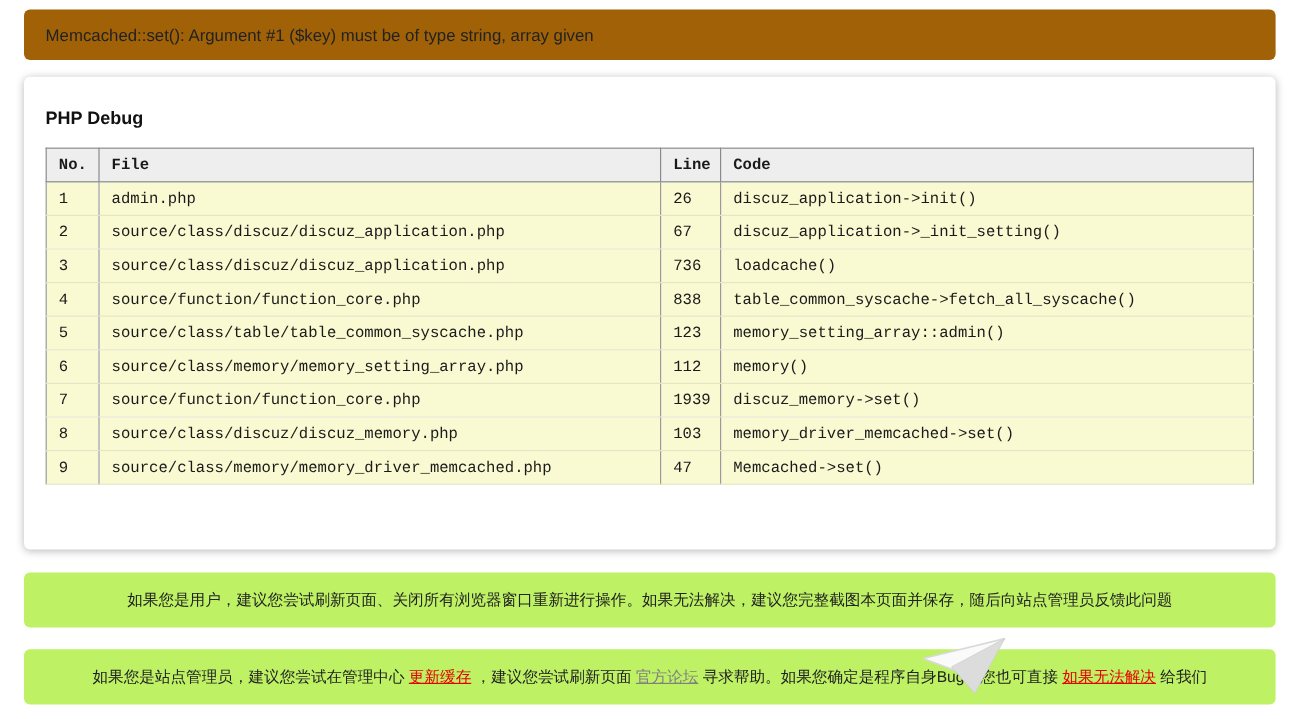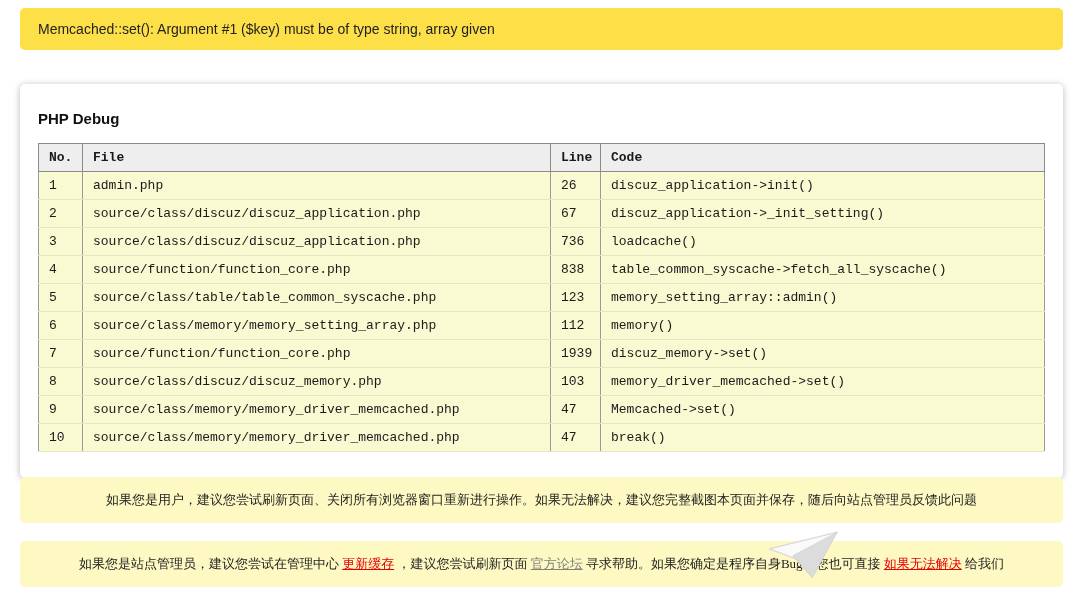--- a/index.html
+++ b/index.html
@@ -7,31 +7,31 @@
     width: 1083px; height: 599px;
     background: #ffffff;
     font-family: "Liberation Sans", "DejaVu Sans", sans-serif;
     position: relative;
     overflow: hidden;
   }
   
   .error-banner {
     position: absolute; left: 20px; top: 8px; right: 20px;
     height: 42px;
-    background: #fde047;
+    background: #a16207;
     border-radius: 5px;
     line-height: 42px;
     padding: 0 18px;
     font-size: 14px;
     color: #222;
     white-space: nowrap;
   }
   
   .debug-panel {
-    position: absolute; left: 20px; top: 84px; right: 20px;
+    position: absolute; left: 20px; top: 64px; right: 20px;
     height: 394px;
     background: #ffffff;
     border-radius: 5px;
     box-shadow: 0 1px 7px rgba(0,0,0,0.28);
     padding: 26px 18px 18px 18px;
   }
   .debug-title {
     font-size: 15px;
     font-weight: bold;
     color: #111;
@@ -64,28 +64,27 @@
     border-bottom: 1px solid #e6e6c2;
     overflow: hidden;
     white-space: nowrap;
   }
   col.c-no   { width: 44px; }
   col.c-file { width: 468px; }
   col.c-line { width: 50px; }
   
   .notice-bar {
     position: absolute; left: 20px; right: 20px;
-    background: #fef9c3;
+    background: #bef264;
     border-radius: 5px;
     font-size: 13px;
     color: #222;
     text-align: center;
     padding: 15px 10px;
     line-height: 16px;
-    font-family: Liberation Serif, serif;
   }
   .notice-user  { top: 477px; }
   .notice-admin { top: 541px; }
   .notice-admin a, .notice-user a { cursor: pointer; }
   a.link-red  { color: #e60000; text-decoration: underline; text-align: center; }
   a.link-gray { color: #808080; text-decoration: underline; }
   
   .watermark {
     position: absolute;
     right: 2px; top: 522px;
@@ -193,26 +192,20 @@
           <td>source/class/discuz/discuz_memory.php</td>
           <td>103</td>
           <td>memory_driver_memcached-&gt;set()</td>
         </tr>
         <tr>
           <td>9</td>
           <td>source/class/memory/memory_driver_memcached.php</td>
           <td>47</td>
           <td>Memcached-&gt;set()</td>
         </tr>
-        <tr>
-          <td>10</td>
-          <td>source/class/memory/memory_driver_memcached.php</td>
-          <td>47</td>
-          <td>break()</td>
-        </tr>
       </tbody>
   </table>
 </div>
 
 <div class="notice-bar notice-user">
   <span>如果您是用户，建议您尝试刷新页面、关闭所有浏览器窗口重新进行操作。如果无法解决，建议您完整截图本页面并保存，随后向站点管理员反馈此问题</span>
 </div>
 
 <div class="notice-bar notice-admin">
   <span>如果您是站点管理员，建议您尝试在管理中心 </span><a class="link-red">更新缓存</a><span> ，建议您尝试刷新页面 </span><a class="link-gray">官方论坛</a><span> 寻求帮助。如果您确定是程序自身Bug，您也可直接 </span><a class="link-red">如果无法解决</a><span> 给我们</span>

